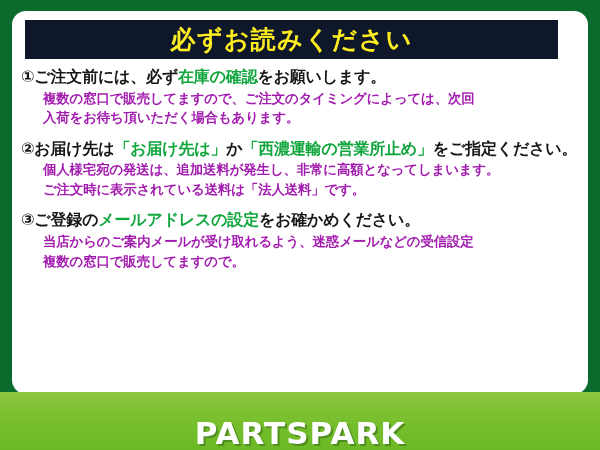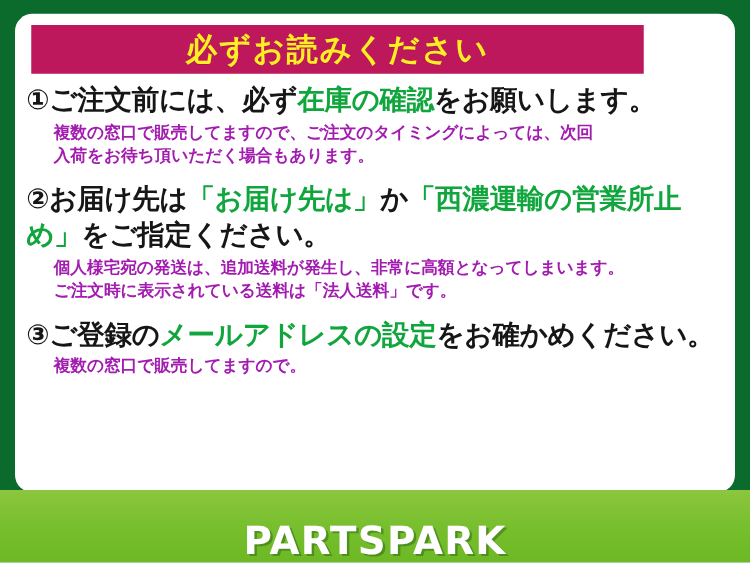--- a/index.html
+++ b/index.html
@@ -35,23 +35,23 @@
     border-radius: 14px;
     box-sizing: border-box;
     overflow: hidden;
   }
 
   
   .title-bar {
     position: absolute;
     left: 13px;
     top: 9px;
-    width: 490px;
+    width: 533px;
     height: 39px;
-    background: #be185d;
+    background: #0f172a;
     display: flex;
     align-items: center;
     justify-content: center;
   }
   .title-text {
     color: #ffee22;
     font-size: 25px;
     font-weight: bold;
     letter-spacing: 1.5px;
     line-height: 1;
@@ -70,21 +70,21 @@
   }
 
   .item {
     margin-bottom: 11px;
   }
   .item:last-child { margin-bottom: 0; }
 
   .item-head {
     color: #161616;
     font-weight: bold;
-    font-size: 22px;
+    font-size: 16px;
     line-height: 1.30;
     letter-spacing: -0.2px;
     white-space: nowrap;
   }
   .item-head.wrap {
     white-space: normal;
   }
   .hl-green {
     color: #11a63d;
   }
@@ -153,20 +153,21 @@
           <div>個人様宅宛の発送は、追加送料が発生し、非常に高額となってしまいます。</div>
           <div>ご注文時に表示されている送料は「法人送料」です。</div>
         </div>
       </div>
 
       <div class="item">
         <div class="item-head">
           <span>③</span><span>ご登録の</span><span class="hl-green">メールアドレスの設定</span><span>をお確かめください。</span>
         </div>
         <div class="item-sub">
+          <div>当店からのご案内メールが受け取れるよう、迷惑メールなどの受信設定</div>
           <div>複数の窓口で販売してますので。</div>
         </div>
       </div>
 
     </div>
   </div>
 
   <div class="footer-bar">
     <span class="brand-text">PARTSPARK</span>
   </div>

